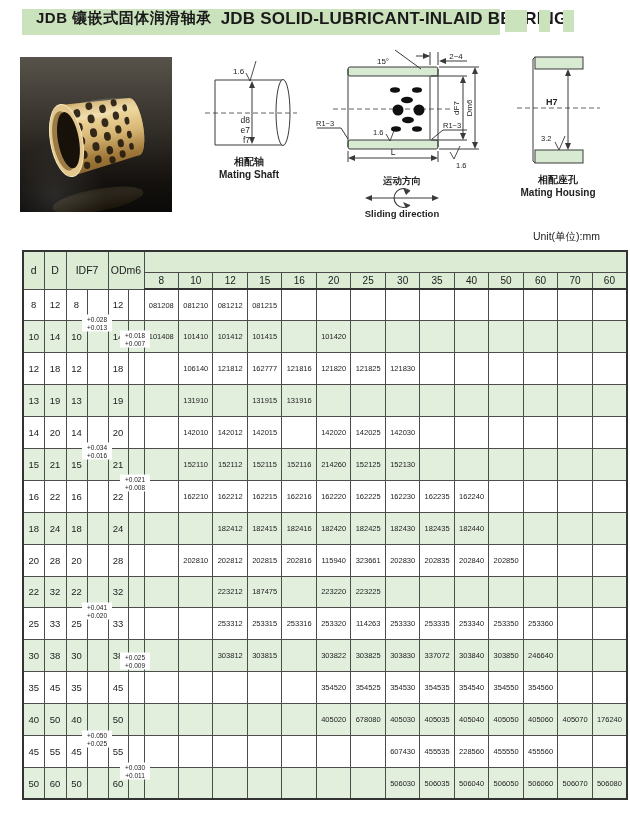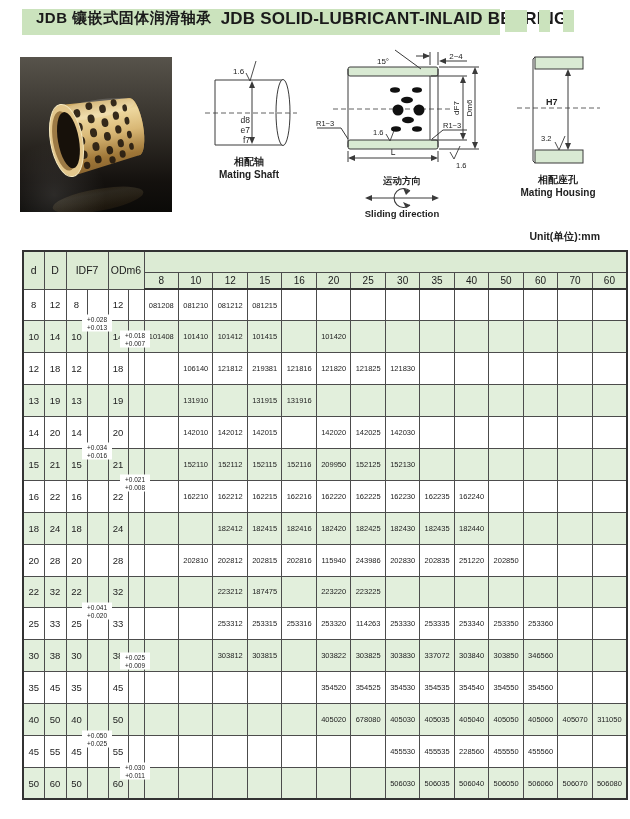--- a/index.html
+++ b/index.html
@@ -10,21 +10,21 @@
 .block{position:absolute;top:10px;background:#cbe3bd}
 .block-a{left:505px;width:22px;height:22px}
 .block-b{left:539px;width:11px;height:22px}
 .block-c{left:563px;width:11px;height:22px}
 .photo{position:absolute;left:20px;top:57px;width:152px;height:155px}
 .dwg{position:absolute;overflow:visible}
 .dwg-shaft{left:200px;top:48px}
 .dwg-bearing{left:315px;top:48px}
 .dwg-housing{left:495px;top:48px}
 .dwg text{fill:#222}
-.unit{position:absolute;right:30px;top:230px;font-size:10.5px;font-weight:bold;color:#222}
+.unit{position:absolute;right:30px;top:230px;font-size:10.5px;font-weight:normal;color:#222}
 .tablewrap{position:absolute;left:22px;top:250px;width:608px}
 table{border-collapse:collapse;table-layout:fixed;width:606px;border:2px solid #333}
 th,td{border:1px solid #4c4c4c;text-align:center;vertical-align:middle;padding:0;overflow:hidden;white-space:nowrap}
 thead th{background:#dcebd4;font-weight:normal;color:#1a1a1a}
 thead tr.hr1 th{height:21px;font-size:10.5px}
 thead tr.hr2 th{height:17px;font-size:10px;border-bottom:2px solid #333}
 tbody td{height:31.9px;font-size:7.5px;background:#fff;color:#222}
 tbody td.lc{font-size:9.5px}
 tbody tr.shaded td{background:#e2efdc}
 .tol{position:absolute;width:30px;text-align:center;font-size:6.5px;line-height:7.5px;background:#fff;color:#222;transform:translateY(-50%);padding:1px 0;z-index:3}
@@ -294,21 +294,21 @@
         <tr>
           <td class="lc">12</td>
           <td class="lc">18</td>
           <td class="lc">12</td>
           <td class="lc"></td>
           <td class="lc">18</td>
           <td class="lc"></td>
           <td class="vc"></td>
           <td class="vc">106140</td>
           <td class="vc">121812</td>
-          <td class="vc">219381</td>
+          <td class="vc">162777</td>
           <td class="vc">121816</td>
           <td class="vc">121820</td>
           <td class="vc">121825</td>
           <td class="vc">121830</td>
           <td class="vc"></td>
           <td class="vc"></td>
           <td class="vc"></td>
           <td class="vc"></td>
           <td class="vc"></td>
           <td class="vc"></td>
@@ -362,21 +362,21 @@
           <td class="lc">21</td>
           <td class="lc">15</td>
           <td class="lc"></td>
           <td class="lc">21</td>
           <td class="lc"></td>
           <td class="vc"></td>
           <td class="vc">152110</td>
           <td class="vc">152112</td>
           <td class="vc">152115</td>
           <td class="vc">152116</td>
-          <td class="vc">209950</td>
+          <td class="vc">214260</td>
           <td class="vc">152125</td>
           <td class="vc">152130</td>
           <td class="vc"></td>
           <td class="vc"></td>
           <td class="vc"></td>
           <td class="vc"></td>
           <td class="vc"></td>
           <td class="vc"></td>
         </tr>
         <tr>
@@ -429,24 +429,24 @@
           <td class="lc">20</td>
           <td class="lc"></td>
           <td class="lc">28</td>
           <td class="lc"></td>
           <td class="vc"></td>
           <td class="vc">202810</td>
           <td class="vc">202812</td>
           <td class="vc">202815</td>
           <td class="vc">202816</td>
           <td class="vc">115940</td>
-          <td class="vc">243986</td>
+          <td class="vc">323661</td>
           <td class="vc">202830</td>
           <td class="vc">202835</td>
-          <td class="vc">251220</td>
+          <td class="vc">202840</td>
           <td class="vc">202850</td>
           <td class="vc"></td>
           <td class="vc"></td>
           <td class="vc"></td>
         </tr>
         <tr class="shaded">
           <td class="lc">22</td>
           <td class="lc">32</td>
           <td class="lc">22</td>
           <td class="lc"></td>
@@ -500,21 +500,21 @@
           <td class="vc"></td>
           <td class="vc">303812</td>
           <td class="vc">303815</td>
           <td class="vc"></td>
           <td class="vc">303822</td>
           <td class="vc">303825</td>
           <td class="vc">303830</td>
           <td class="vc">337072</td>
           <td class="vc">303840</td>
           <td class="vc">303850</td>
-          <td class="vc">346560</td>
+          <td class="vc">246640</td>
           <td class="vc"></td>
           <td class="vc"></td>
         </tr>
         <tr>
           <td class="lc">35</td>
           <td class="lc">45</td>
           <td class="lc">35</td>
           <td class="lc"></td>
           <td class="lc">45</td>
           <td class="lc"></td>
@@ -546,37 +546,37 @@
           <td class="vc"></td>
           <td class="vc"></td>
           <td class="vc">405020</td>
           <td class="vc">678080</td>
           <td class="vc">405030</td>
           <td class="vc">405035</td>
           <td class="vc">405040</td>
           <td class="vc">405050</td>
           <td class="vc">405060</td>
           <td class="vc">405070</td>
-          <td class="vc">311050</td>
+          <td class="vc">176240</td>
         </tr>
         <tr>
           <td class="lc">45</td>
           <td class="lc">55</td>
           <td class="lc">45</td>
           <td class="lc"></td>
           <td class="lc">55</td>
           <td class="lc"></td>
           <td class="vc"></td>
           <td class="vc"></td>
           <td class="vc"></td>
           <td class="vc"></td>
           <td class="vc"></td>
           <td class="vc"></td>
           <td class="vc"></td>
-          <td class="vc">455530</td>
+          <td class="vc">607430</td>
           <td class="vc">455535</td>
           <td class="vc">228560</td>
           <td class="vc">455550</td>
           <td class="vc">455560</td>
           <td class="vc"></td>
           <td class="vc"></td>
         </tr>
         <tr class="shaded">
           <td class="lc">50</td>
           <td class="lc">60</td>

